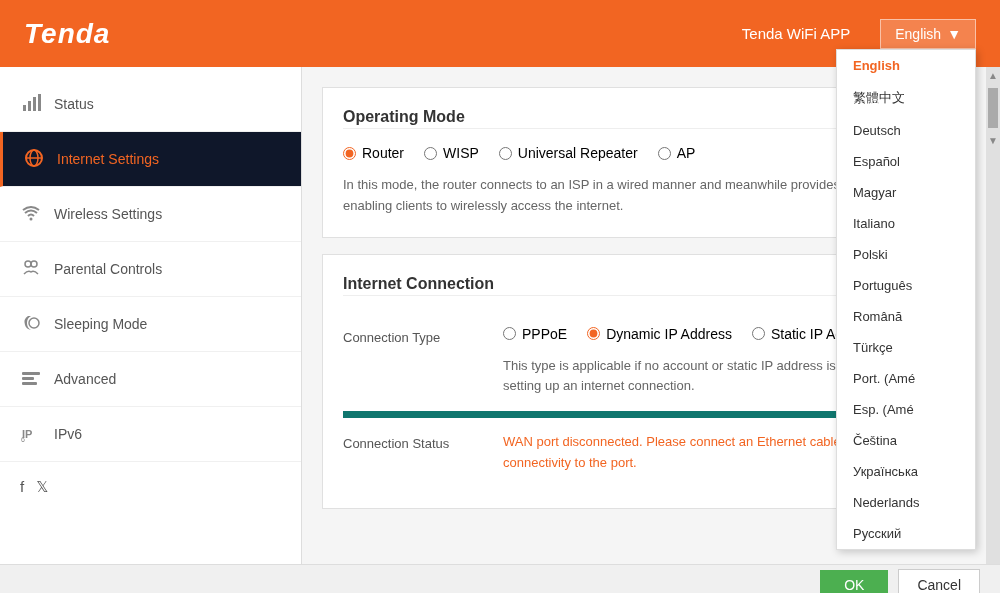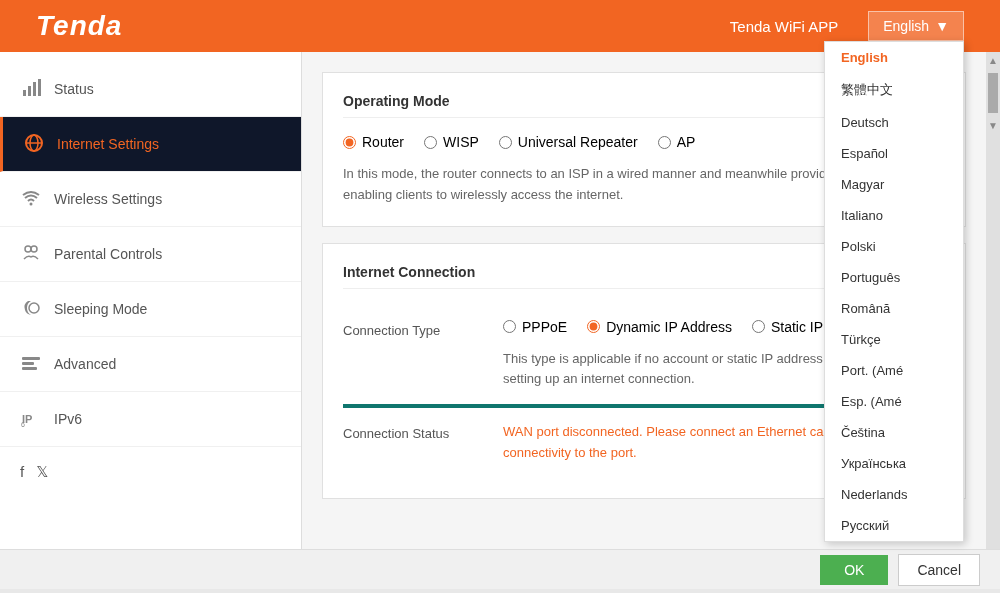--- a/index.html
+++ b/index.html
@@ -1,25 +1,25 @@
 <!DOCTYPE html>
 <html><head>
   <meta charset="utf-8">
   <style>
     * { margin: 0; padding: 0; box-sizing: border-box; }
     body { font-family: Arial, sans-serif; font-size: 14px; background: #e8e8e8; width: 1000px; height: 593px; overflow: hidden; }
 
     
     .header {
       background: #f26522;
-      height: 52px;
+      height: 67px;
       display: flex;
       align-items: center;
       justify-content: space-between;
-      padding: 0 36px;
+      padding: 0 24px;
       position: relative;
     }
     .logo {
       color: white;
       font-size: 28px;
       font-weight: bold;
       font-style: italic;
       letter-spacing: 1px;
     }
     .header-right {
@@ -115,25 +115,25 @@
       padding: 20px;
     }
 
     .section-card {
       background: white;
       border: 1px solid #e0e0e0;
       margin-bottom: 16px;
       padding: 20px;
     }
     .section-title {
-      font-size: 14px;
+      font-size: 16px;
       font-weight: bold;
       color: #333;
       margin-bottom: 16px;
-      padding-bottom: 8px;
+      padding-bottom: 2px;
       border-bottom: 1px solid #eee;
     }
 
     .radio-group {
       display: flex;
       align-items: center;
       gap: 20px;
       margin-bottom: 14px;
       flex-wrap: wrap;
     }
@@ -149,21 +149,21 @@
     .description-text {
       color: #666;
       font-size: 13px;
       line-height: 1.6;
     }
 
     .form-row {
       display: flex;
       align-items: flex-start;
       padding: 14px 0;
-      border-bottom: 4px solid #0f766e;
+      border-bottom: 7px solid #0f766e;
     }
     .form-row:last-child { border-bottom: none; }
     .form-label {
       width: 160px;
       color: #555;
       font-size: 13px;
       padding-top: 4px;
       flex-shrink: 0;
     }
     .form-value {

